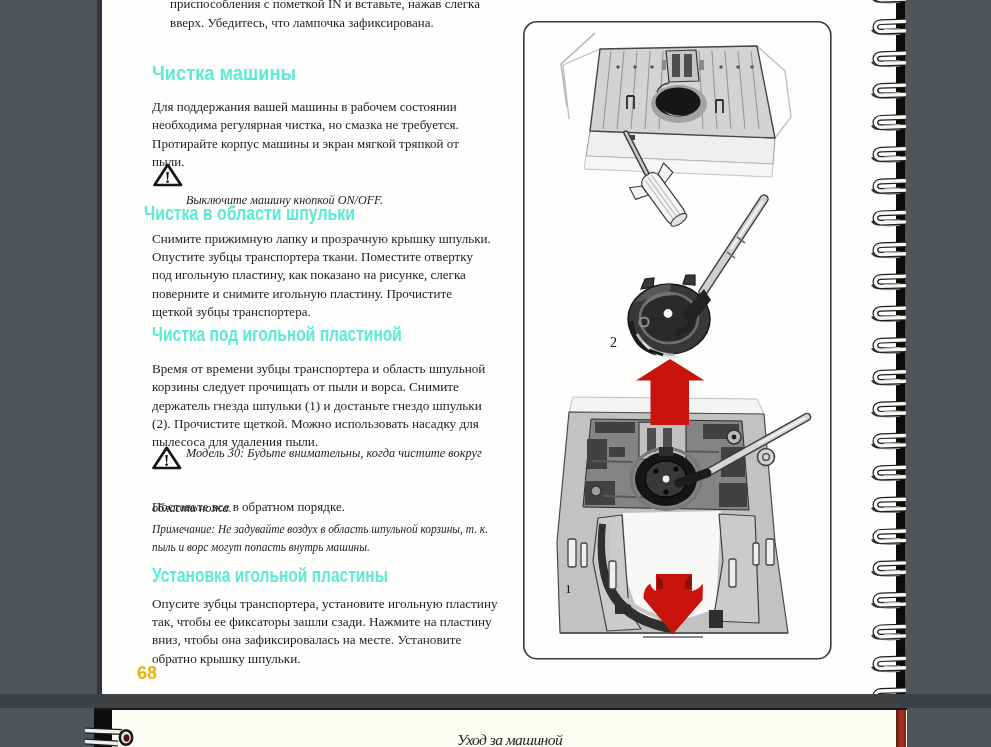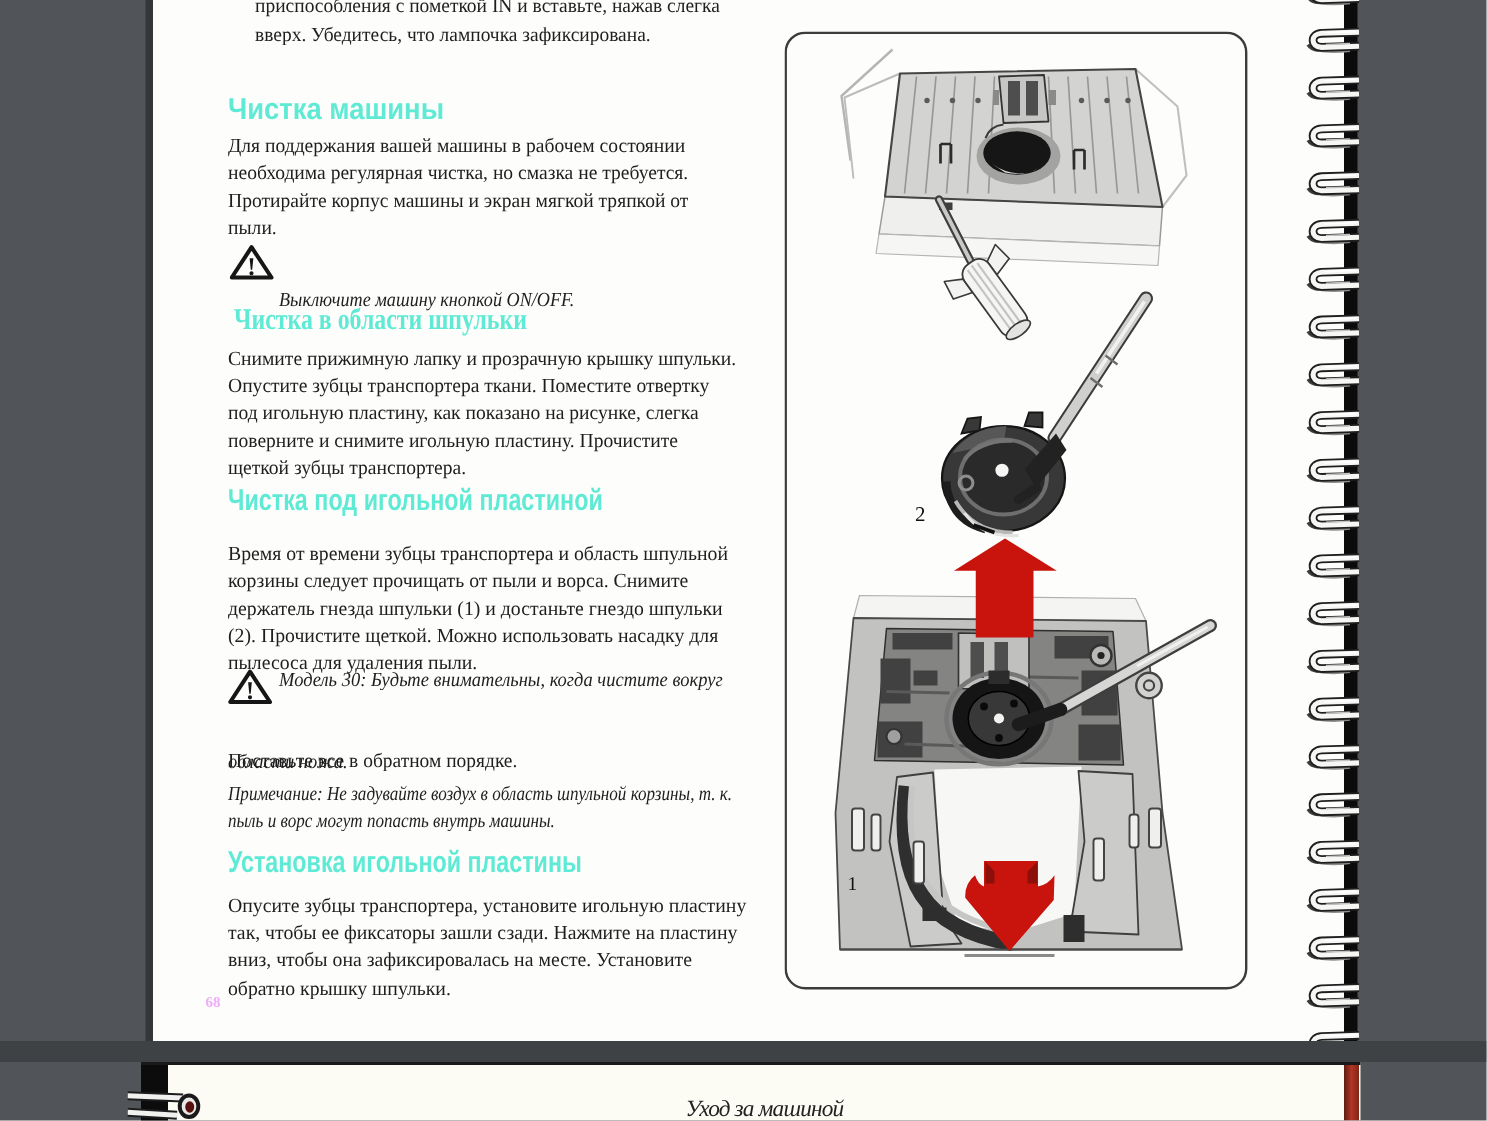--- a/index.html
+++ b/index.html
@@ -14,40 +14,40 @@
   #p2black{left:94px;top:709.5px;width:18px;height:38px;background:#0c0c0c;}
   #redstrip{left:896px;top:710px;width:10px;height:37px;
      background:linear-gradient(90deg,#5e1b10,#b23524 50%,#7e2517);}
   #p2text{left:457px;top:731px;font-style:italic;font-size:15.5px;color:#222;letter-spacing:-0.55px;}
 
   .body{font-size:13.3px;line-height:18.35px;color:#1e1e1e;}
   .sx{display:inline-block;transform-origin:0 0;white-space:nowrap;}
   .ital{font-style:italic;}
   h2{font-family:"Liberation Sans",sans-serif;font-weight:bold;color:#5eead4;
      font-size:20px;line-height:20px;margin:0;white-space:nowrap;}
-  .pnum{font-family:Liberation Serif, serif;font-weight:bold;font-size:10px;color:#f0abfc;}
+  .pnum{font-family:Liberation Sans, sans-serif;font-weight:bold;font-size:18px;color:#eab308;}
 </style>
 </head>
 <body>
   <div class="abs" id="page1"></div>
   <div class="abs" id="p1shadowL"></div>
   <div class="abs" id="blackstrip"></div>
 
   <div class="abs body" style="left:170px;top:-4.7px;"><span class="sx" style="transform:scaleX(.976)">приспособления с пометкой IN и вставьте, нажав слегка<br>вверх. Убедитесь, что лампочка зафиксирована.</span></div>
 
   <h2 class="abs" style="left:152px;top:63.4px;"><span class="sx" style="transform:scaleX(.913)">Чистка машины</span></h2>
-  <div class="abs body" style="left:152px;top:88px;"><span class="sx" style="transform:scaleX(.981)">Для поддержания вашей машины в рабочем состоянии<br>необходима регулярная чистка, но смазка не требуется.<br>Протирайте корпус машины  и экран мягкой тряпкой от<br>пыли.</span></div>
+  <div class="abs body" style="left:152px;top:98px;"><span class="sx" style="transform:scaleX(.981)">Для поддержания вашей машины в рабочем состоянии<br>необходима регулярная чистка, но смазка не требуется.<br>Протирайте корпус машины  и экран мягкой тряпкой от<br>пыли.</span></div>
 
   <svg class="abs" width="30" height="24" viewBox="0 0 30 24" style="left:153px;top:163px;">
     <path d="M14.7 1.8 L28 22 L1.5 22 Z" fill="none" stroke="#161616" stroke-width="2.7" stroke-linejoin="round"></path>
     <text x="14.7" y="20" font-size="17" font-weight="bold" font-family="Liberation Serif" text-anchor="middle" fill="#161616">!</text>
   </svg>
   <div class="abs body ital" style="left:186px;top:169.6px;margin-top:21px;"><span class="sx" style="transform:scaleX(.911)">Выключите машину кнопкой ON/OFF.</span></div>
 
-  <h2 class="abs" style="left:156px;top:203.4px;font-family:Liberation Serif, serif;"><span class="sx" style="transform:scaleX(.795)">Чистка в области шпульки</span></h2>
+  <h2 class="abs" style="left:144px;top:203.4px;"><span class="sx" style="transform:scaleX(.795)">Чистка в области шпульки</span></h2>
   <div class="abs body" style="left:152px;top:229.5px;"><span class="sx" style="transform:scaleX(.981)">Снимите прижимную лапку и прозрачную крышку шпульки.<br>Опустите зубцы транспортера ткани. Поместите отвертку<br>под игольную пластину, как показано на рисунке, слегка<br>поверните и снимите игольную пластину. Прочистите<br>щеткой зубцы транспортера.</span></div>
 
   <h2 class="abs" style="left:152px;top:324.4px;"><span class="sx" style="transform:scaleX(.778)">Чистка под игольной пластиной</span></h2>
   <div class="abs body" style="left:152px;top:360px;"><span class="sx" style="transform:scaleX(.99)">Время от времени зубцы транспортера и область  шпульной<br>корзины следует прочищать от пыли и ворса. Снимите<br>держатель гнезда шпульки (1) и достаньте гнездо шпульки<br>(2). Прочистите щеткой. Можно использовать насадку для<br>пылесоса для удаления пыли.</span></div>
 
   <svg class="abs" width="30" height="24" viewBox="0 0 30 24" style="left:152px;top:446px;">
     <path d="M14.7 1.8 L28 22 L1.5 22 Z" fill="none" stroke="#161616" stroke-width="2.7" stroke-linejoin="round"></path>
     <text x="14.7" y="20" font-size="17" font-weight="bold" font-family="Liberation Serif" text-anchor="middle" fill="#161616">!</text>
   </svg>
   <div class="abs body ital" style="left:186px;top:444px;font-family:Liberation Serif, serif;"><span class="sx" style="transform:scaleX(.928)">Модель 30: Будьте внимательны, когда чистите вокруг</span></div>

